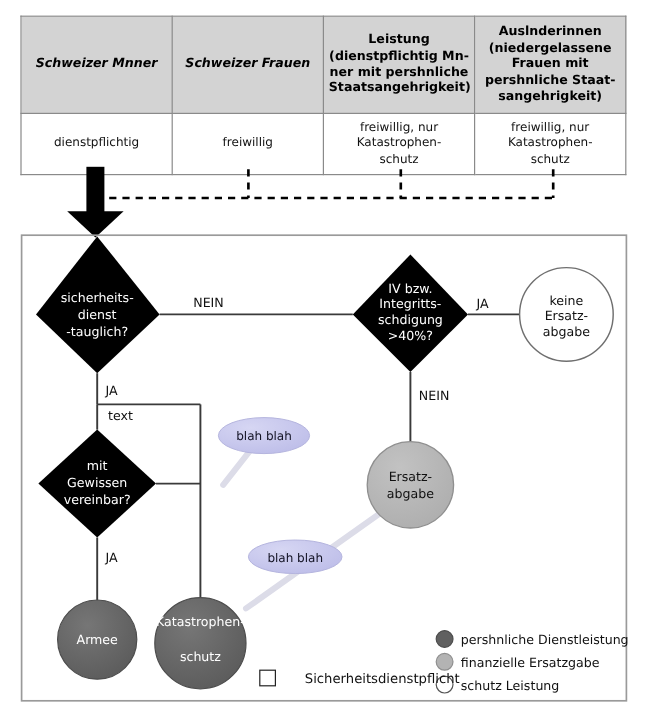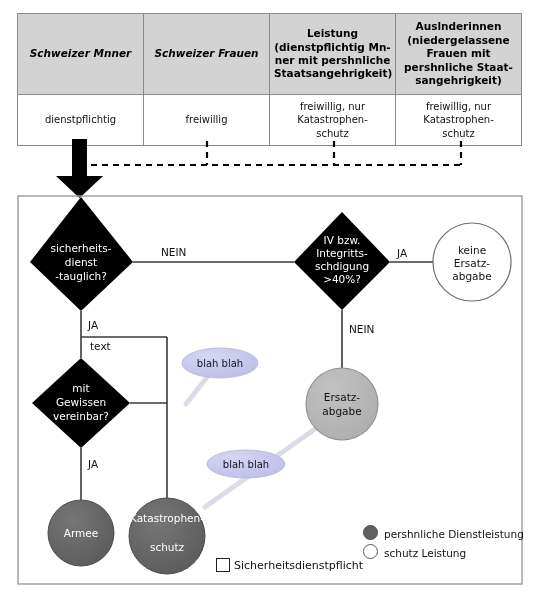--- a/index.html
+++ b/index.html
@@ -18,21 +18,21 @@
   .dtxt{font-family:"DejaVu Sans","Liberation Sans",sans-serif;font-size:10.5px;fill:#ffffff;}
   .btxt{font-family:"DejaVu Sans","Liberation Sans",sans-serif;font-size:10.5px;fill:#111111;}
   .edge-lbl{font-family:"DejaVu Sans","Liberation Sans",sans-serif;font-size:10.5px;fill:#111111;}
   .bub-lbl{font-family:"DejaVu Sans","Liberation Sans",sans-serif;font-size:10px;fill:#111122;}
 
   
   .legend{position:absolute;left:363px;top:521px;width:160px;}
   .leg-row{display:flex;align-items:flex-end;gap:6px;height:19px;}
   .leg-dot{width:13px;height:13px;border-radius:50%;flex:0 0 auto;}
   .leg-txt{font-size:10.5px;color:#111;white-space:nowrap;}
-  .sdp{position:absolute;left:216px;top:558px;display:flex;align-items:center;gap:4px;}
+  .sdp{position:absolute;left:216px;top:558px;display:flex;align-items:center;gap:24px;}
   .sdp-box{width:12px;height:12px;border:1.4px solid #222;background:#fff;}
   .sdp-txt{font-size:11px;color:#111;white-space:nowrap;}
 </style>
 </head>
 <body>
 
 <div id="root">
 
   <table class="tbl">
     <thead>
@@ -200,20 +200,24 @@
       <text class="edge-lbl" x="349" y="333">NEIN</text>
     </g>
   </svg>
 
   <div class="legend">
     <div class="leg-row">
       <span class="leg-dot" style="background:#606060;border:1px solid #4d4d4d;"></span>
       <span class="leg-txt">pershnliche Dienstleistung</span>
     </div>
     <div class="leg-row">
+      <span class="leg-dot" style="background:#b3b3b3;border:1px solid #8f8f8f;"></span>
+      <span class="leg-txt">finanzielle Ersatzgabe</span>
+    </div>
+    <div class="leg-row">
       <span class="leg-dot" style="background:#ffffff;border:1px solid #555;"></span>
       <span class="leg-txt">schutz Leistung</span>
     </div>
   </div>
 
   <div class="sdp">
     <span class="sdp-box"></span>
     <span class="sdp-txt">Sicherheitsdienstpflicht</span>
   </div>
 

